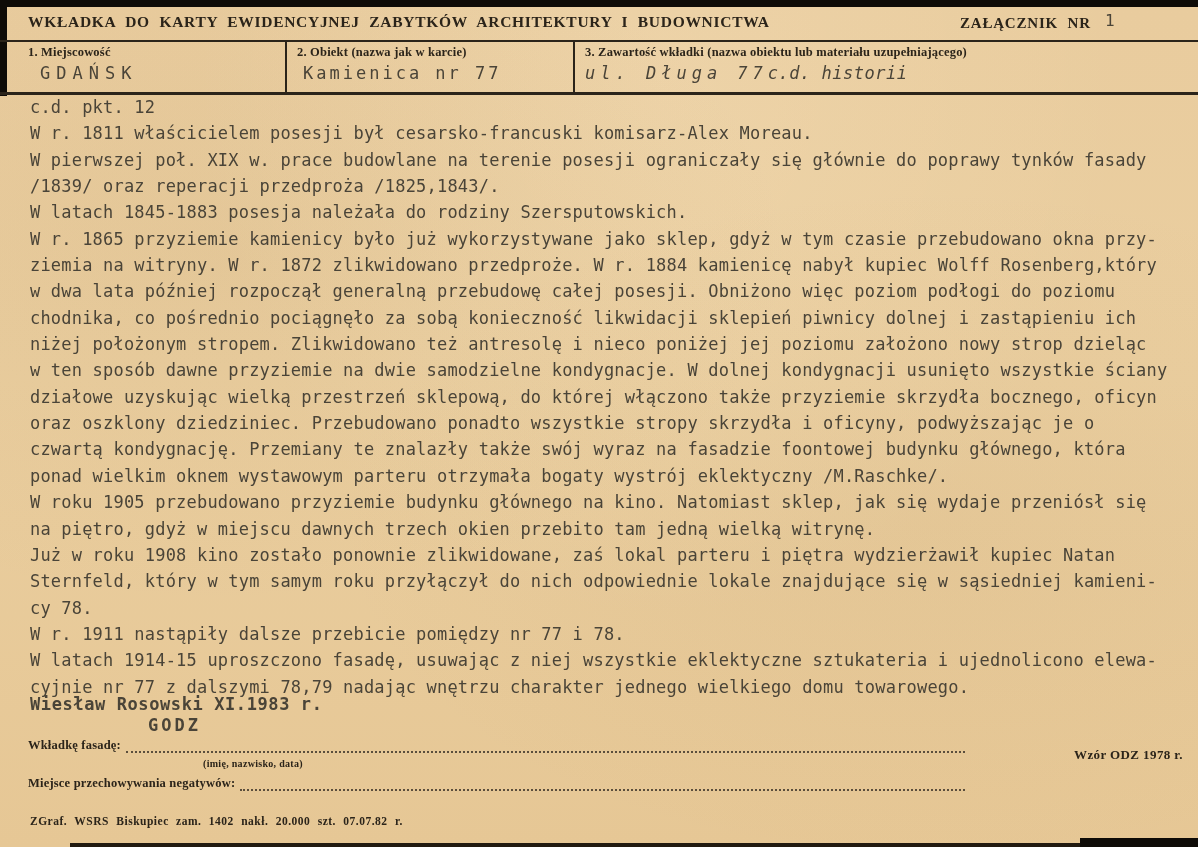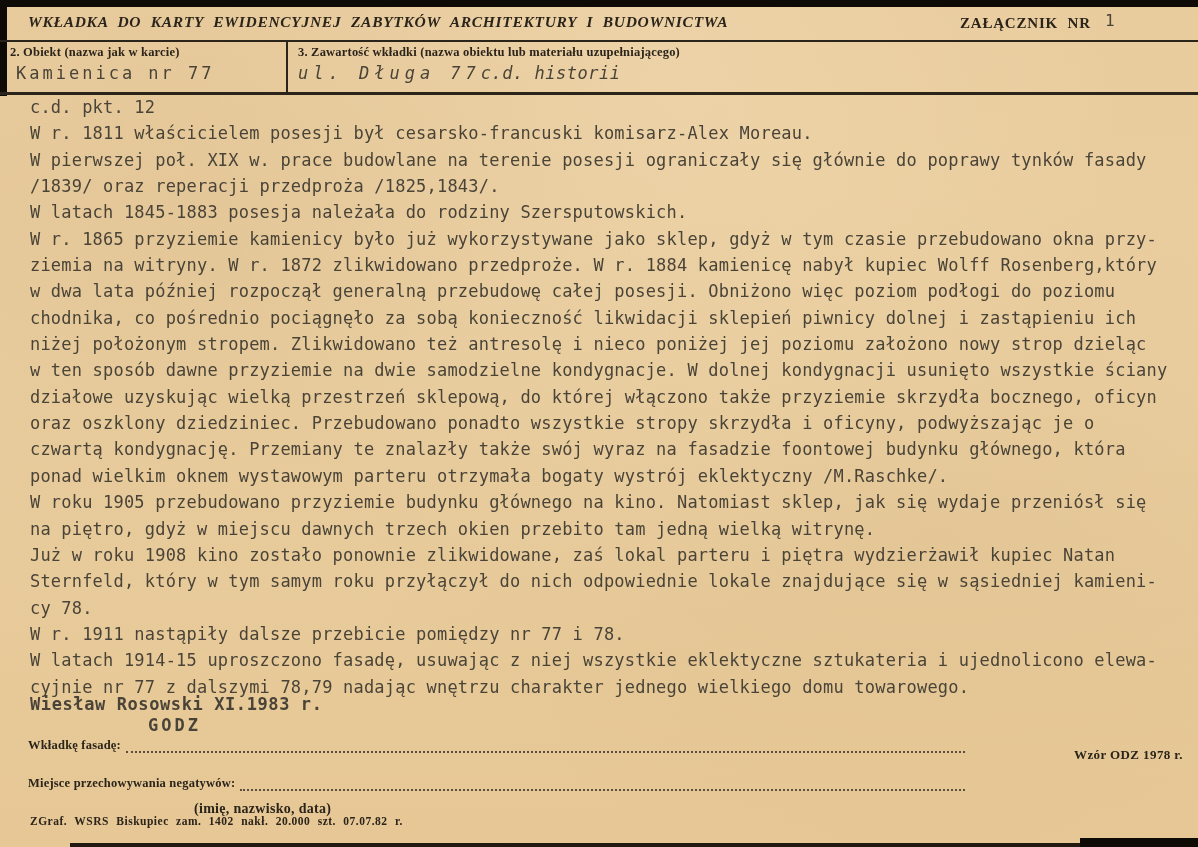--- a/index.html
+++ b/index.html
@@ -20,21 +20,21 @@
   .art-br     { left:1080px; top:838px; width:118px; height:9px; }
 
   
   .print { color:#2b241a; font-family:"Liberation Serif", serif; font-weight:700; }
   .typed { color:#4a4438; font-family:"DejaVu Sans Mono", monospace; font-weight:400; }
 
   
   .header { position:absolute; left:0; top:7px; width:1198px; height:33px;
             border-bottom:2px solid #2b241a; }
   .title { position:absolute; left:28px; top:6px; font-size:15.5px;
-           letter-spacing:0.7px; word-spacing:5px; white-space:nowrap;font-style:italic; }
+           letter-spacing:0.7px; word-spacing:5px; white-space:nowrap; }
   .attachment { position:absolute; left:960px; top:6px; white-space:nowrap; }
   .attachment .lbl { font-size:15px; letter-spacing:0.8px; word-spacing:5px; }
   .attachment .num { font-size:16px; margin-left:10px; position:relative; top:-2px; }
 
   
   .info-table { position:absolute; left:0; top:42px; width:1198px; height:53px;
                 border-bottom:3px solid #2b241a; display:flex; box-sizing:border-box; }
   .cell { box-sizing:border-box; }
   .cell-1 { width:287px; border-right:2px solid #2b241a; padding:3px 0 0 28px; }
   .cell-2 { width:288px; border-right:2px solid #2b241a; padding:3px 12px 0 10px; }
@@ -56,22 +56,22 @@
                font-family:"DejaVu Sans Mono", monospace;
                font-size:17px; line-height:21px; letter-spacing:0.6px; color:#4a4438;font-weight:bold; }
   .signature .org { margin-left:118px; letter-spacing:3px; }
 
   
   .f-row { position:absolute; left:28px; width:937px; display:flex; align-items:flex-end; }
   .f-row .f-label { font-size:12.5px; letter-spacing:0.2px; white-space:nowrap; }
   .f-row .dotline { flex:1; border-bottom:2px dotted #5b4e3c; height:13px; margin-left:5px; }
   .row-founder   { top:738px; }
   .row-negatives { top:776px; }
-  .founder-hint { position:absolute; left:194px; top:758px; font-size:14px;
-                  letter-spacing:0.3px; color:#2b241a; font-weight:700;margin-top:43px; }
+  .founder-hint { position:absolute; left:203px; top:758px; font-size:10px;
+                  letter-spacing:0.3px; color:#2b241a; font-weight:700; }
   .pattern-label { position:absolute; left:1074px; top:747px; font-size:13px;
                    letter-spacing:0.4px; white-space:nowrap; }
   .print-info { position:absolute; left:30px; top:815px; font-size:11.5px;
                 letter-spacing:0.5px; word-spacing:4px; white-space:nowrap; }
 </style>
 </head>
 <body>
 
 <div class="page">
 
@@ -82,20 +82,24 @@
 
   <div class="header">
     <span class="title print">WKŁADKA DO KARTY EWIDENCYJNEJ ZABYTKÓW ARCHITEKTURY I BUDOWNICTWA</span>
     <span class="attachment">
       <span class="lbl print">ZAŁĄCZNIK NR</span>
       <span class="num typed">1</span>
     </span>
   </div>
 
   <div class="info-table">
+    <div class="cell cell-1">
+      <div class="field-label print">1. Miejscowość</div>
+      <div class="field-value typed">GDAŃSK</div>
+    </div>
     <div class="cell cell-2">
       <div class="field-label print">2. Obiekt (nazwa jak w karcie)</div>
       <div class="field-value typed">Kamienica nr 77</div>
     </div>
     <div class="cell cell-3">
       <div class="field-label print">3. Zawartość wkładki (nazwa obiektu lub materiału uzupełniającego)</div>
       <div class="field-value value-row">
         <span class="typed v-main">ul. Długa 77</span>
         <span class="typed v-side">c.d. historii</span>
       </div>

